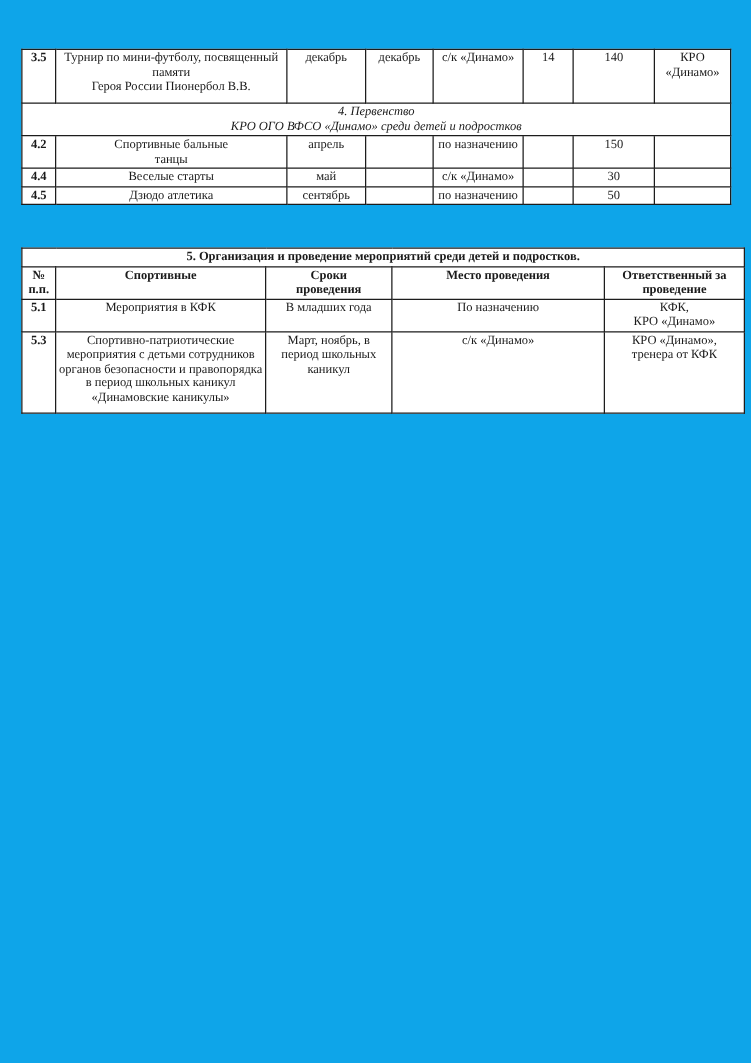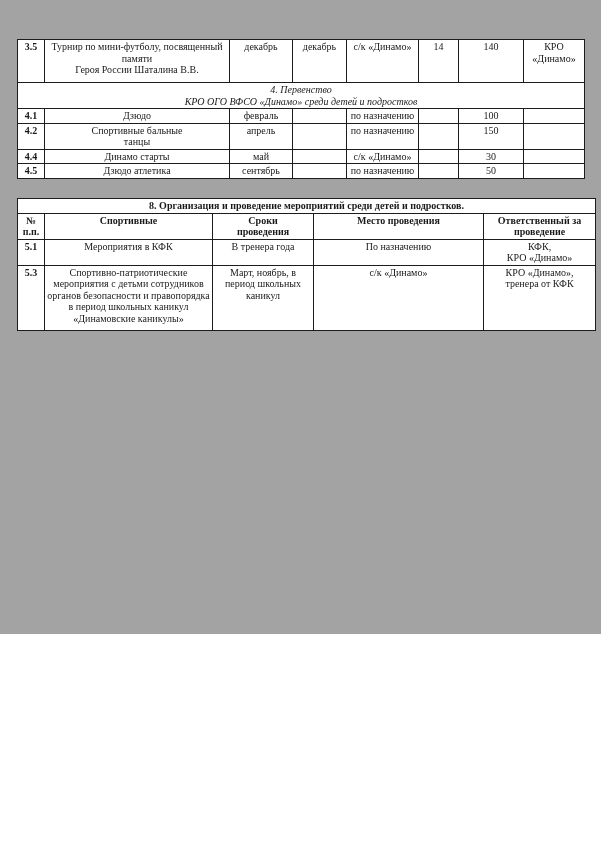--- a/index.html
+++ b/index.html
@@ -5,21 +5,21 @@
   html, body { margin: 0; padding: 0; }
   body {
     width: 601px; height: 850px;
     background: #ffffff;
     font-family: "Liberation Serif", serif;
     color: #1a1a1a;
     position: relative;
   }
   .page {
     position: absolute; left: 0; top: 0;
-    width: 601px; height: 634px; background: #a3a3a3;
+    width: 601px; height: 850px; background: #0ea5e9;
   }
   table.doc-table {
     border-collapse: collapse;
     table-layout: fixed;
     position: absolute;
     background: #ffffff;
   }
   table.doc-table td {
     border: 1px solid #1c1c1c;
     font-size: 10px;
@@ -55,58 +55,48 @@
         <col style="width:54px">
       <col style="width:72px">
         <col style="width:40px">
         <col style="width:65px">
         <col style="width:61px">
     </colgroup>
     <tbody>
       <tr style="height:43px">
         <td class="num">3.5</td>
         <td>Турнир по мини-футболу, посвященный памяти
-Героя России Шаталина В.В.</td>
+Героя России Пионербол В.В.</td>
         <td>декабрь</td>
         <td>декабрь</td>
         <td>с/к «Динамо»</td>
         <td>14</td>
         <td>140</td>
         <td>КРО
 «Динамо»</td>
       </tr>
       <tr style="height:22px">
         <td class="section-title" colspan="8">4. Первенство
 КРО ОГО ВФСО «Динамо» среди детей и подростков</td>
       </tr>
 
-      <tr style="height:13px">
-        <td class="num">4.1</td>
-        <td>Дзюдо</td>
-        <td>февраль</td>
-        <td></td>
-        <td>по назначению</td>
-        <td></td>
-        <td>100</td>
-        <td></td>
-      </tr>
       <tr style="height:26px">
         <td class="num">4.2</td>
         <td>Спортивные бальные
 танцы</td>
         <td>апрель</td>
         <td></td>
         <td>по назначению</td>
         <td></td>
         <td>150</td>
         <td></td>
       </tr>
       <tr style="height:13px">
         <td class="num">4.4</td>
-        <td>Динамо старты</td>
+        <td>Веселые старты</td>
         <td>май</td>
         <td></td>
         <td>с/к «Динамо»</td>
         <td></td>
         <td>30</td>
         <td></td>
       </tr>
       <tr style="height:13px">
         <td class="num">4.5</td>
         <td>Дзюдо атлетика</td>
@@ -123,36 +113,36 @@
   <table class="doc-table t2">
     <colgroup>
       <col style="width:27px">
         <col style="width:168px">
         <col style="width:101px">
         <col style="width:170px">
         <col style="width:112px">
     </colgroup>
     <tbody>
       <tr style="height:13px">
-        <td class="table-title" colspan="5">8. Организация и проведение мероприятий среди детей и подростков.</td>
+        <td class="table-title" colspan="5">5. Организация и проведение мероприятий среди детей и подростков.</td>
       </tr>
       <tr style="height:23px">
         <td class="col-header">№
 п.п.</td>
         <td class="col-header">Спортивные</td>
         <td class="col-header">Сроки
 проведения</td>
         <td class="col-header">Место проведения</td>
         <td class="col-header">Ответственный за
 проведение</td>
       </tr>
       <tr style="height:23px">
         <td class="num">5.1</td>
         <td>Мероприятия в КФК</td>
-        <td>В тренера года</td>
+        <td>В младших года</td>
         <td>По назначению</td>
         <td>КФК,
 КРО «Динамо»</td>
       </tr>
       <tr style="height:65px">
         <td class="num">5.3</td>
         <td>Спортивно-патриотические
 мероприятия с детьми сотрудников
 органов безопасности и правопорядка
 в период школьных каникул

